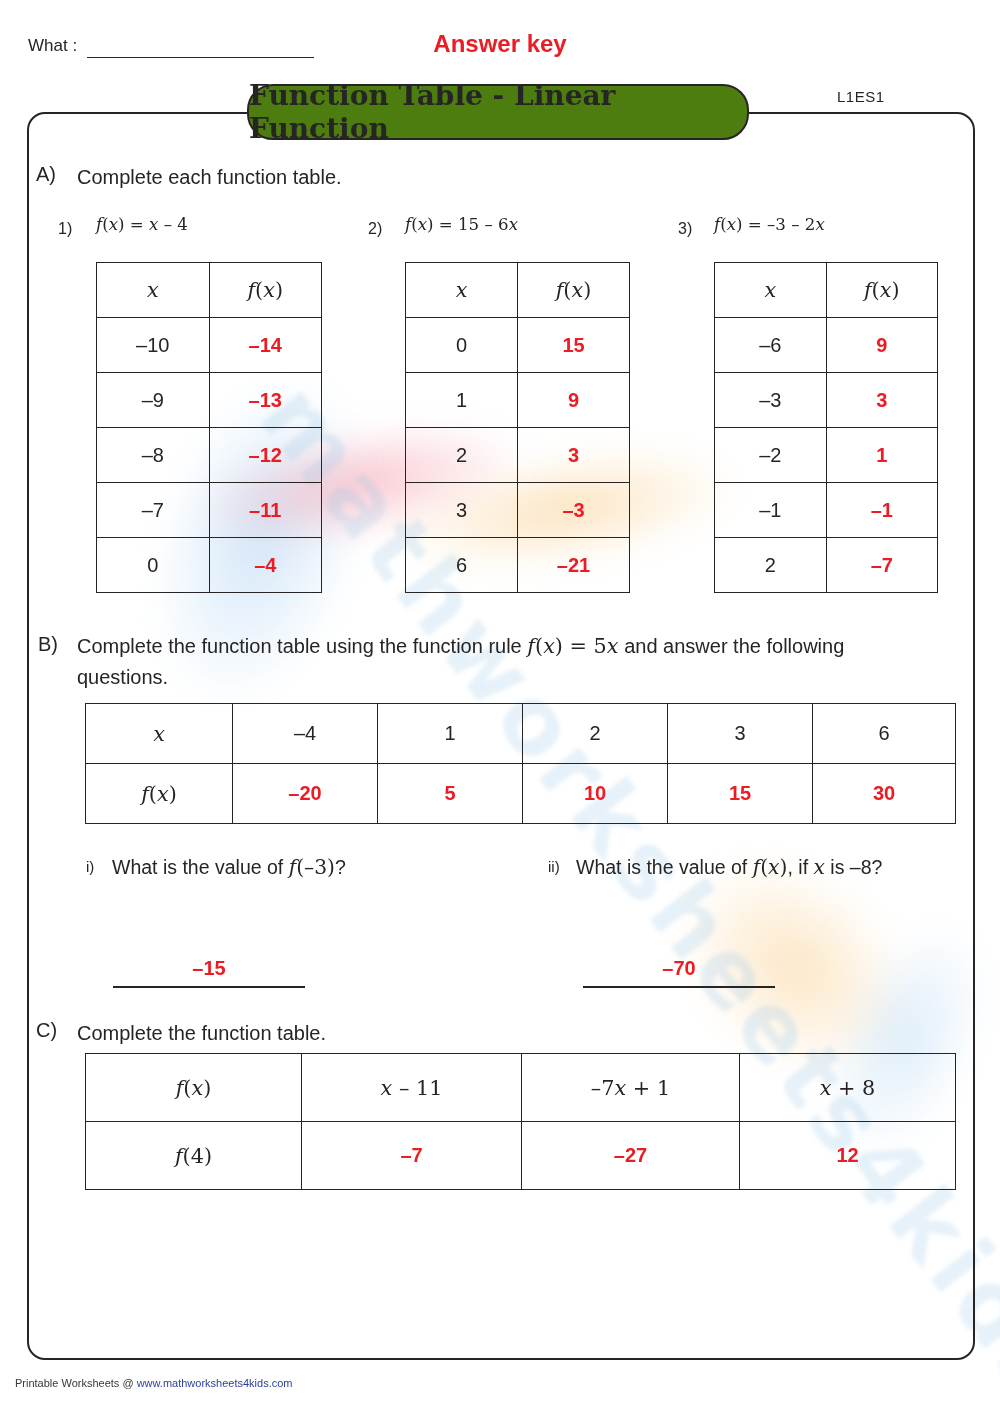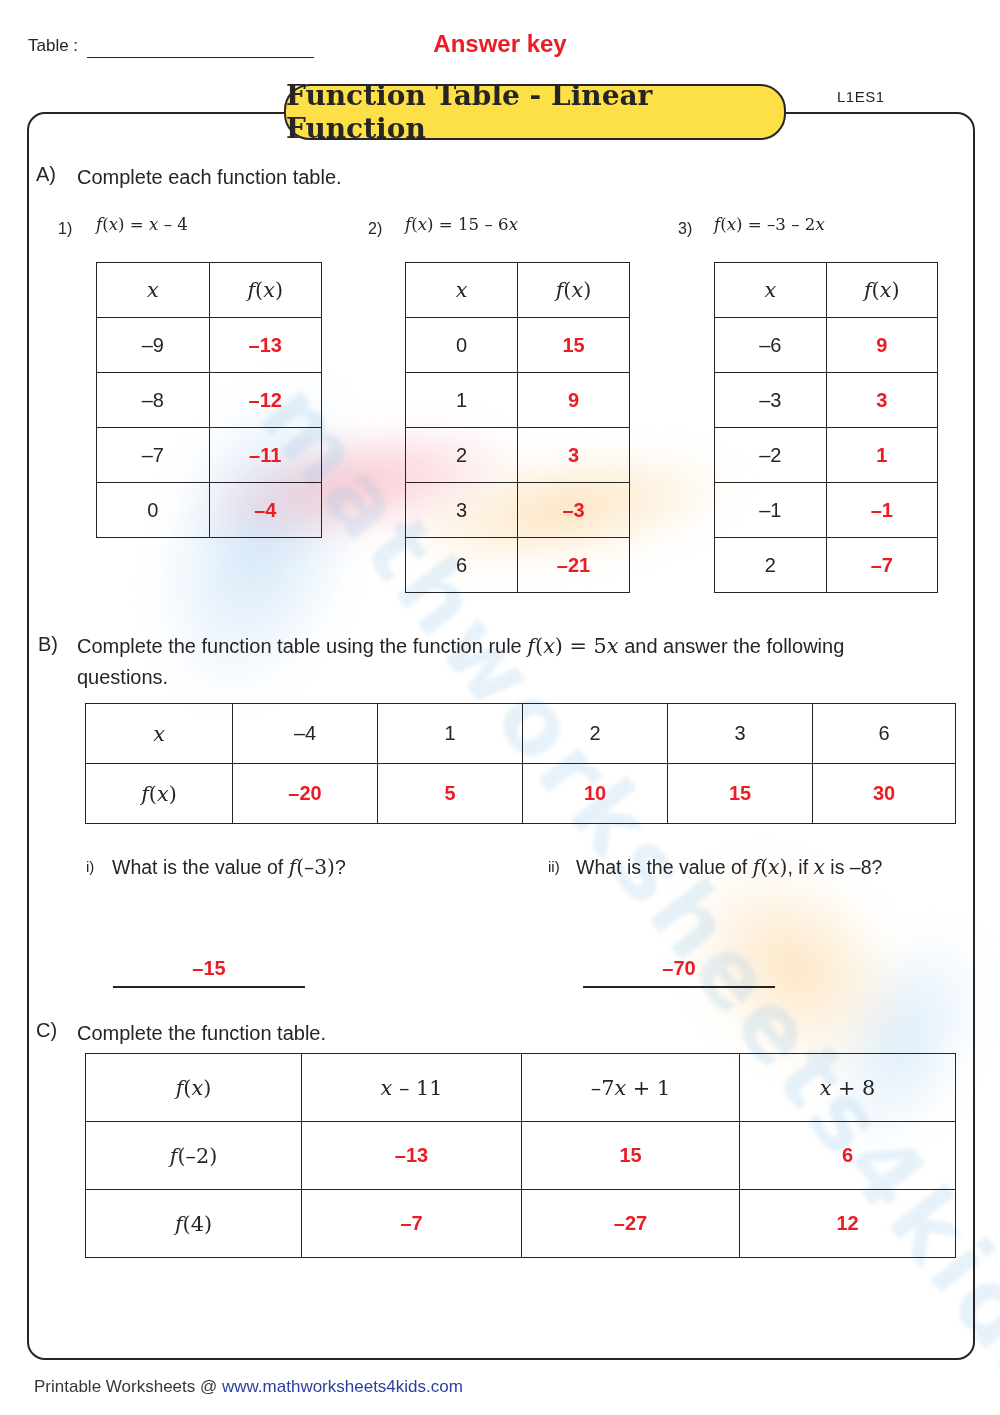--- a/index.html
+++ b/index.html
@@ -38,23 +38,23 @@
   .content{position:relative;z-index:1;}
 
   
   .name-label{left:28px;top:36px;font-size:17px;}
   .name-line{left:87px;top:57px;width:227px;border-bottom:1.8px solid var(--ink);height:0;}
   .answer-key{left:0;top:30px;width:1000px;text-align:center;font-size:24px;font-weight:bold;color:var(--answer-red);}
   .ws-code{left:837px;top:88px;font-size:15px;letter-spacing:.5px;}
 
   .frame{left:27px;top:112px;width:944px;height:1244px;border:2.2px solid var(--ink);border-radius:18px;background:transparent;}
   .title-box{
-    left:247px;top:84px;width:498px;height:52px;background:#fde047;border:2.2px solid var(--ink);
+    left:247px;top:84px;width:498px;height:52px;background:#4d7c0f;border:2.2px solid var(--ink);
     border-radius:26px;display:flex;align-items:center;justify-content:center;
-    font-family:"DejaVu Serif",serif;font-weight:bold;font-size:28px;z-index:2;margin-left:37px;
+    font-family:"DejaVu Serif",serif;font-weight:bold;font-size:28px;z-index:2;
   }
 
   
   .sec-label{font-size:20px;}
   .instruction{font-size:20px;line-height:31px;}
   .prob-num{font-size:16px;}
   .rule{font-size:16px;white-space:nowrap;}
   .math{font-family:"DejaVu Serif",serif;font-size:1.04em;}
   .math i{font-style:italic;}
 
@@ -69,38 +69,38 @@
 
   
   .q-num{font-size:15px;}
   .q-text{font-size:19.5px;white-space:nowrap;}
   .answer-slot{
     position:absolute;text-align:center;border-bottom:2px solid var(--ink);
     padding-bottom:6px;font-weight:bold;font-size:20px;color:var(--answer-red);
   }
 
   
-  .footer{left:34px;top:1377px;font-size:17px;color:#3a3637;}
+  .footer{left:15px;top:1377px;font-size:11px;color:#3a3637;}
   .footer a, .footer .link{color:var(--link-blue);text-decoration:none;}
 </style>
 </head>
 <body>
 
 <div class="wm-layer">
   <div class="blob blob-blue1"></div>
   <div class="blob blob-pink"></div>
   <div class="blob blob-orange1"></div>
   <div class="blob blob-orange2"></div>
   <div class="blob blob-blue2"></div>
   <div class="wm-text">mathworksheets4kids</div>
 </div>
 
 <div class="content">
 
-  <span class="abs name-label">Table :</span>
+  <span class="abs name-label">What :</span>
   <div class="abs name-line"></div>
   <div class="abs answer-key">Answer key</div>
   <span class="abs ws-code">L1ES1</span>
 
   <div class="abs frame"></div>
   <div class="abs title-box">Function Table - Linear Function</div>
 
   <span class="abs sec-label" style="left:36px;top:163px;">A)</span>
   <span class="abs instruction" style="left:77px;top:162px;">Complete each function table.</span>
 
@@ -115,20 +115,24 @@
     <colgroup>
         <col style="width:50%">
         <col>
       </colgroup>
     <tbody>
       <tr>
         <td class="hdr"><span class="math"><i>x</i></span></td>
         <td class="hdr"><span class="math"><i>f</i>(<i>x</i>)</span></td>
       </tr>
       <tr>
+          <td>–10</td>
+          <td class="ans">–14</td>
+        </tr>
+      <tr>
           <td>–9</td>
           <td class="ans">–13</td>
         </tr>
       <tr>
           <td>–8</td>
           <td class="ans">–12</td>
         </tr>
       <tr>
           <td>–7</td>
           <td class="ans">–11</td>
@@ -257,26 +261,20 @@
         <col>
       </colgroup>
     <tbody>
       <tr>
         <td class="hdr"><span class="math"><i>f</i>(<i>x</i>)</span></td>
         <td class="hdr"><span class="math"><i>x</i> – 11</span></td>
         <td class="hdr"><span class="math">–7<i>x</i> + 1</span></td>
         <td class="hdr"><span class="math"><i>x</i> + 8</span></td>
       </tr>
       <tr>
-        <td class="hdr"><span class="math"><i>f</i>(–2)</span></td>
-        <td class="ans">–13</td>
-        <td class="ans">15</td>
-        <td class="ans">6</td>
-      </tr>
-      <tr>
         <td class="hdr"><span class="math"><i>f</i>(4)</span></td>
         <td class="ans">–7</td>
         <td class="ans">–27</td>
         <td class="ans">12</td>
       </tr>
     </tbody>
   </table>
 
   <div class="abs footer">
     <span>Printable Worksheets @ </span><span class="link">www.mathworksheets4kids.com</span>

